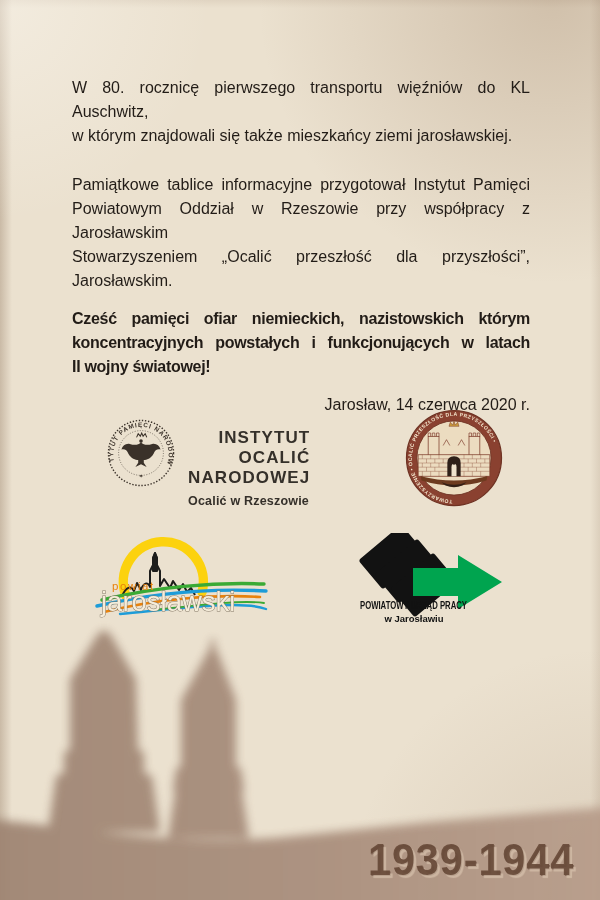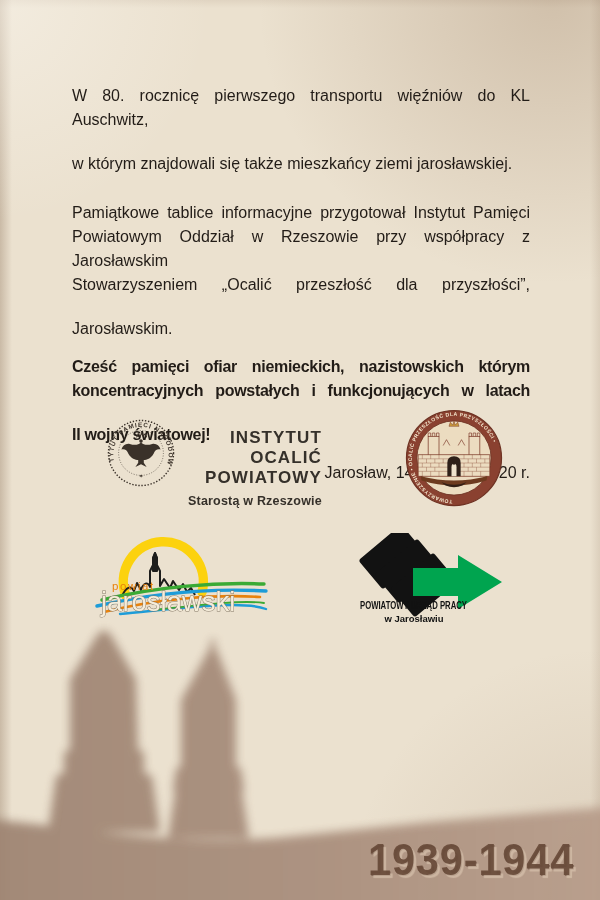--- a/index.html
+++ b/index.html
@@ -11,28 +11,28 @@
     background-color:#ebe1cf;
     background-image:
       radial-gradient(ellipse 70% 45% at 92% 0%, rgba(148,117,88,0.30), rgba(148,117,88,0) 70%),
       radial-gradient(ellipse 50% 35% at 0% 0%,  rgba(250,246,238,0.5), rgba(250,246,238,0) 70%),
       radial-gradient(ellipse 60% 40% at 100% 100%, rgba(150,120,95,0.18), rgba(150,120,95,0) 70%),
       linear-gradient(90deg, rgba(125,97,72,0.30), rgba(125,97,72,0) 12px),
       linear-gradient(270deg, rgba(125,97,72,0.14), rgba(125,97,72,0) 10px),
       linear-gradient(180deg, rgba(125,97,72,0.10), rgba(125,97,72,0) 8px);
   }
   .text-block{
-    position:absolute; left:72px; top:84px; width:458px;
+    position:absolute; left:72px; top:76px; width:458px;
     color:#221c17; font-size:16px; line-height:24px;
   }
   .para{margin:0 0 25px 0;}
   .para.tight{margin-bottom:14px;}
   .para.bold{font-weight:700; letter-spacing:-0.3px;}
   .tl{ text-align:justify; text-align-last:justify; }
-  .ll{ text-align:left;margin-top:20px; }
+  .ll{ text-align:left; }
   .dateline{ text-align:right; margin-top:0; }
 
   .ipn-logo{position:absolute; left:106px; top:418px; width:230px;}
   .ipn-seal{position:absolute; left:0; top:0; width:70px; height:70px;}
   .ipn-words{position:absolute; left:82px; top:10px; color:#35302a;}
   .ipn-words .w{font-weight:700; font-size:17px; line-height:20px; letter-spacing:1.1px;text-align:right;}
   .ipn-sub{font-weight:700; font-size:12.5px; margin-top:6px; letter-spacing:0.2px; color:#35302a;}
 
   .assoc-seal{position:absolute; left:404px; top:408px; width:100px; height:100px;}
   .powiat-logo{position:absolute; left:94px; top:524px; width:176px; height:108px;}
@@ -102,22 +102,22 @@
       <text x="50" y="86" font-size="8" text-anchor="middle" fill="#3a3129">✦</text>
       <g stroke="#3a3129" fill="none" stroke-width="1.5" stroke-linecap="round">
         <path d="M44,27 l2,-4.5 3,3.5 2,-4.5 2,4.5 3,-3.5 2,4.5"></path>
         <circle cx="50" cy="33" r="2.6" fill="#3a3129" stroke="none"></circle>
         <path d="M50,35 C46,39 40,39 34,37 C28,36 24,39 22,45 C27,44 30,46 32,51 C36,58 42,60 46,60 L46,64 L42,70 L50,66 L58,70 L54,64 L54,60 C58,60 64,58 68,51 C70,46 73,44 78,45 C76,39 72,36 66,37 C60,39 54,39 50,35 Z" fill="#3a3129" stroke="none"></path>
       </g>
     </svg>
     <div class="ipn-words">
       <div class="w">INSTYTUT</div>
       <div class="w">OCALIĆ</div>
-      <div class="w">POWIATOWY</div>
-      <div class="ipn-sub">Starostą w Rzeszowie</div>
+      <div class="w">NARODOWEJ</div>
+      <div class="ipn-sub">Ocalić w Rzeszowie</div>
     </div>
   </div>
 
   <svg class="assoc-seal" viewBox="0 0 120 120">
     <circle cx="60" cy="60" r="57" fill="#8a4130" stroke="#6e3223" stroke-width="1.5"></circle>
     <circle cx="60" cy="60" r="44.5" fill="#ecdcc0" stroke="#6e3223" stroke-width="1"></circle>
     <defs>
       <path id="assocRing" d="M60,110.5 A50.5,50.5 0 1 1 60.01,110.5"></path>
     </defs>
     <text font-size="6.1" font-weight="700" letter-spacing="0.6" fill="#f3e6cd">

